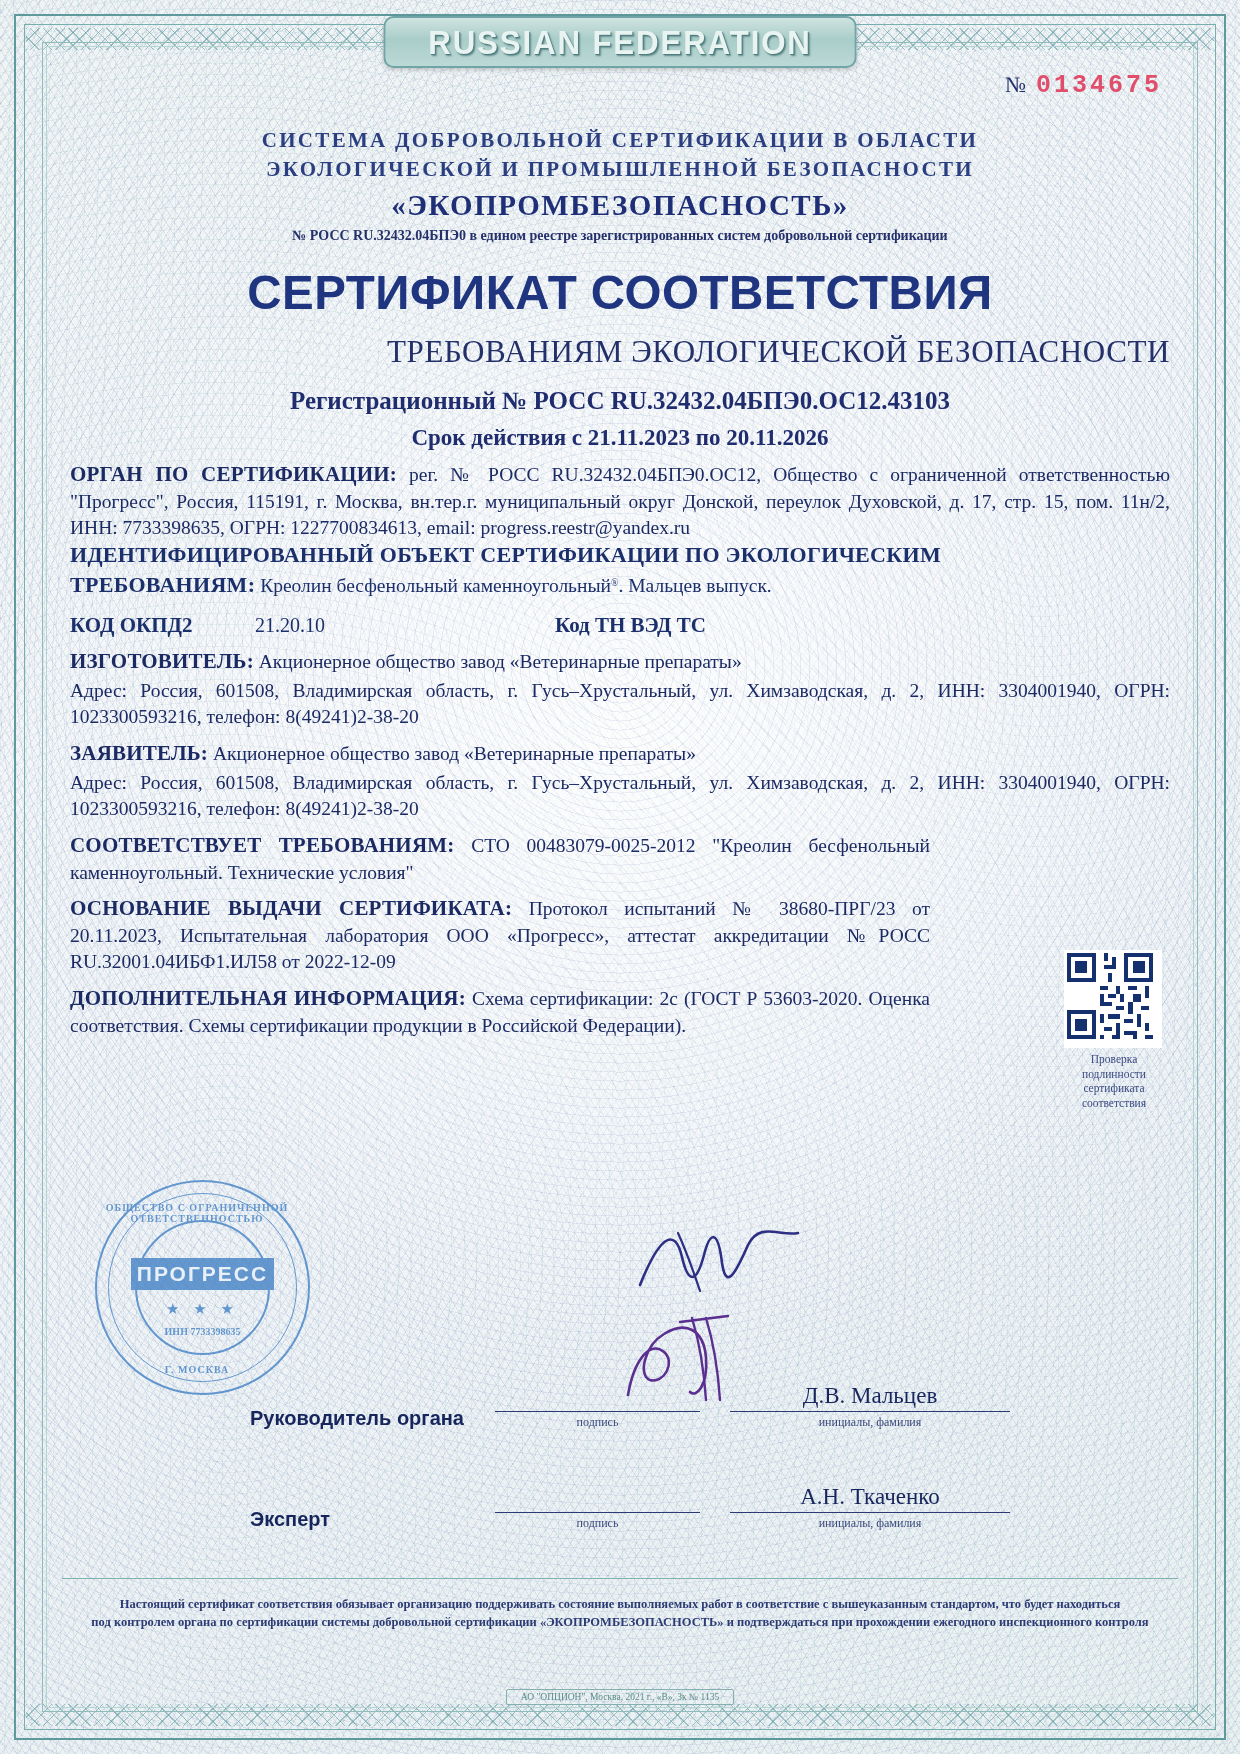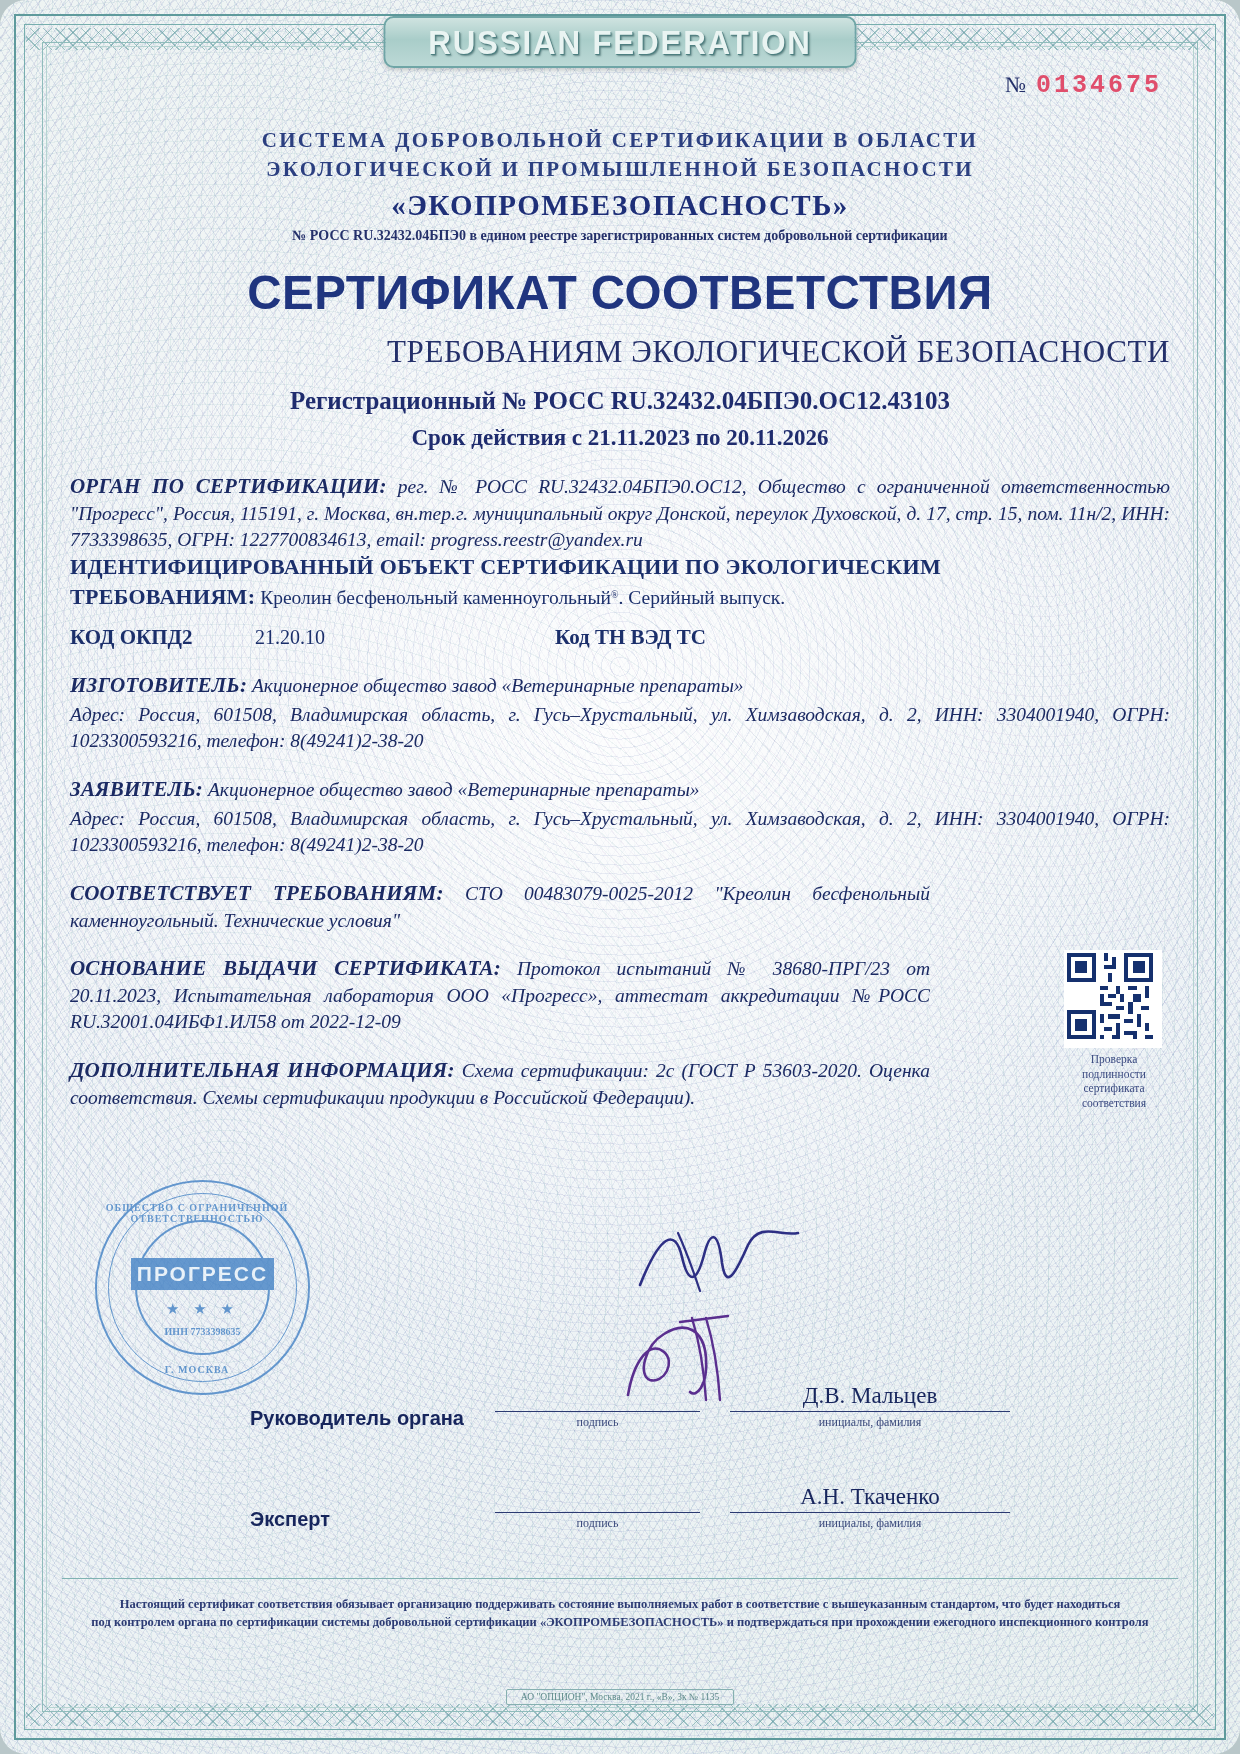--- a/index.html
+++ b/index.html
@@ -5,21 +5,21 @@
   html,body{margin:0;padding:0;background:#b9c7c9;}
   body{font-family:"Liberation Serif", serif;}
   .page{
     position:relative;width:1240px;height:1754px;margin:0 auto;
     background:
       radial-gradient(ellipse 70% 50% at 50% 42%, rgba(255,255,255,.85) 0%, rgba(255,255,255,0) 70%),
       repeating-linear-gradient(58deg, rgba(120,140,190,.16) 0 1px, rgba(255,255,255,0) 1px 7px),
       repeating-linear-gradient(-58deg, rgba(120,140,190,.16) 0 1px, rgba(255,255,255,0) 1px 7px),
       repeating-linear-gradient(92deg, rgba(90,160,160,.10) 0 1px, rgba(255,255,255,0) 1px 13px),
       linear-gradient(160deg,#eef4f3 0%,#f3f6f8 35%,#eef3f6 65%,#e9f1f0 100%);
-    overflow:hidden;color:#1b2f6b;border-radius:26px;
+    overflow:hidden;color:#1b2f6b;
   }
   .guilloche{
     position:absolute;left:0;top:0;right:0;bottom:0;pointer-events:none;
     background:
       repeating-radial-gradient(circle at 50% 38%, rgba(110,130,185,.13) 0 1px, rgba(255,255,255,0) 1px 9px),
       repeating-radial-gradient(circle at 18% 72%, rgba(95,155,160,.10) 0 1px, rgba(255,255,255,0) 1px 11px),
       repeating-radial-gradient(circle at 84% 26%, rgba(150,110,175,.08) 0 1px, rgba(255,255,255,0) 1px 10px);
   }
   
   .frame-o{position:absolute;left:14px;top:14px;right:14px;bottom:14px;border:2px solid #5e9a9c;}
@@ -77,21 +77,21 @@
         #ffd400 256deg 264deg,#e53b8c 264deg 272deg,#ffd400 272deg 280deg,#8e2fa8 280deg 288deg,
         #ffd400 288deg 296deg,#e53b8c 296deg 304deg,#ffd400 304deg 312deg,#8e2fa8 312deg 320deg,
         #ffd400 320deg 328deg,#e53b8c 328deg 336deg,#ffd400 336deg 344deg,#8e2fa8 344deg 352deg,
         #ffd400 352deg 360deg);}
   .eco .core{position:absolute;inset:26px;border-radius:50%;background:radial-gradient(circle,#1aa84a 0%,#0e8d3c 70%,#0a6f30 100%);}
   .eco .txt{position:absolute;inset:0;display:flex;align-items:center;justify-content:center;
       font-family:"Liberation Sans",sans-serif;font-weight:bold;font-size:27px;color:#ffffff;
       text-shadow:0 1px 2px rgba(0,0,0,.5);letter-spacing:1px;}
 
   
-  .blk{margin-top:22px;font-size:19.5px;line-height:1.33;color:#1b2a63;text-align:justify;font-style:italic;}
+  .blk{margin-top:10px;font-size:19.5px;line-height:1.33;color:#1b2a63;text-align:justify;}
   .blk.jt{text-align:justify;}
   .lbl{font-weight:bold;font-size:21px;letter-spacing:.2px;}
   .caps{font-weight:bold;font-size:22px;letter-spacing:.3px;line-height:1.28;}
   .row{display:flex;align-items:baseline;margin-top:14px;}
   .row .c1{font-weight:bold;font-size:21px;width:185px;}
   .row .c2{font-size:20px;width:300px;}
   .row .c3{font-weight:bold;font-size:21px;}
 
   
   .qr{position:absolute;right:78px;top:950px;width:92px;height:92px;background:#fff;padding:3px;}
@@ -171,21 +171,21 @@
     <div class="subtitle">ТРЕБОВАНИЯМ ЭКОЛОГИЧЕСКОЙ БЕЗОПАСНОСТИ</div>
     <div class="regline">Регистрационный № РОСС RU.32432.04БПЭ0.ОС12.43103</div>
     <div class="valid">Срок действия с 21.11.2023 по 20.11.2026</div>
 
     <div class="blk jt">
       <span class="lbl">ОРГАН ПО СЕРТИФИКАЦИИ:</span><span> рег. № РОСС RU.32432.04БПЭ0.ОС12, Общество с ограниченной ответственностью "Прогресс", Россия, 115191, г. Москва, вн.тер.г. муниципальный округ Донской, переулок Духовской, д. 17, стр. 15, пом. 11н/2, ИНН: 7733398635, ОГРН: 1227700834613, email: progress.reestr@yandex.ru</span>
     </div>
 
     <div class="caps">ИДЕНТИФИЦИРОВАННЫЙ ОБЪЕКТ СЕРТИФИКАЦИИ ПО ЭКОЛОГИЧЕСКИМ</div>
     <div style="margin-top:2px;">
-      <span class="caps">ТРЕБОВАНИЯМ:</span><span style="font-size:19.5px;"> Креолин бесфенольный каменноугольный</span><sup>®</sup><span style="font-size:19.5px;">.  Серийный выпуск.</span>
+      <span class="caps">ТРЕБОВАНИЯМ:</span><span style="font-size:19.5px;"> Креолин бесфенольный каменноугольный</span><sup>®</sup><span style="font-size:19.5px;">.  Мальцев выпуск.</span>
     </div>
 
     <div class="row">
       <div class="c1">КОД ОКПД2</div>
       <div class="c2">21.20.10</div>
       <div class="c3">Код ТН ВЭД ТС</div>
       <div class="c2"></div>
     </div>
 
     <div class="blk">

